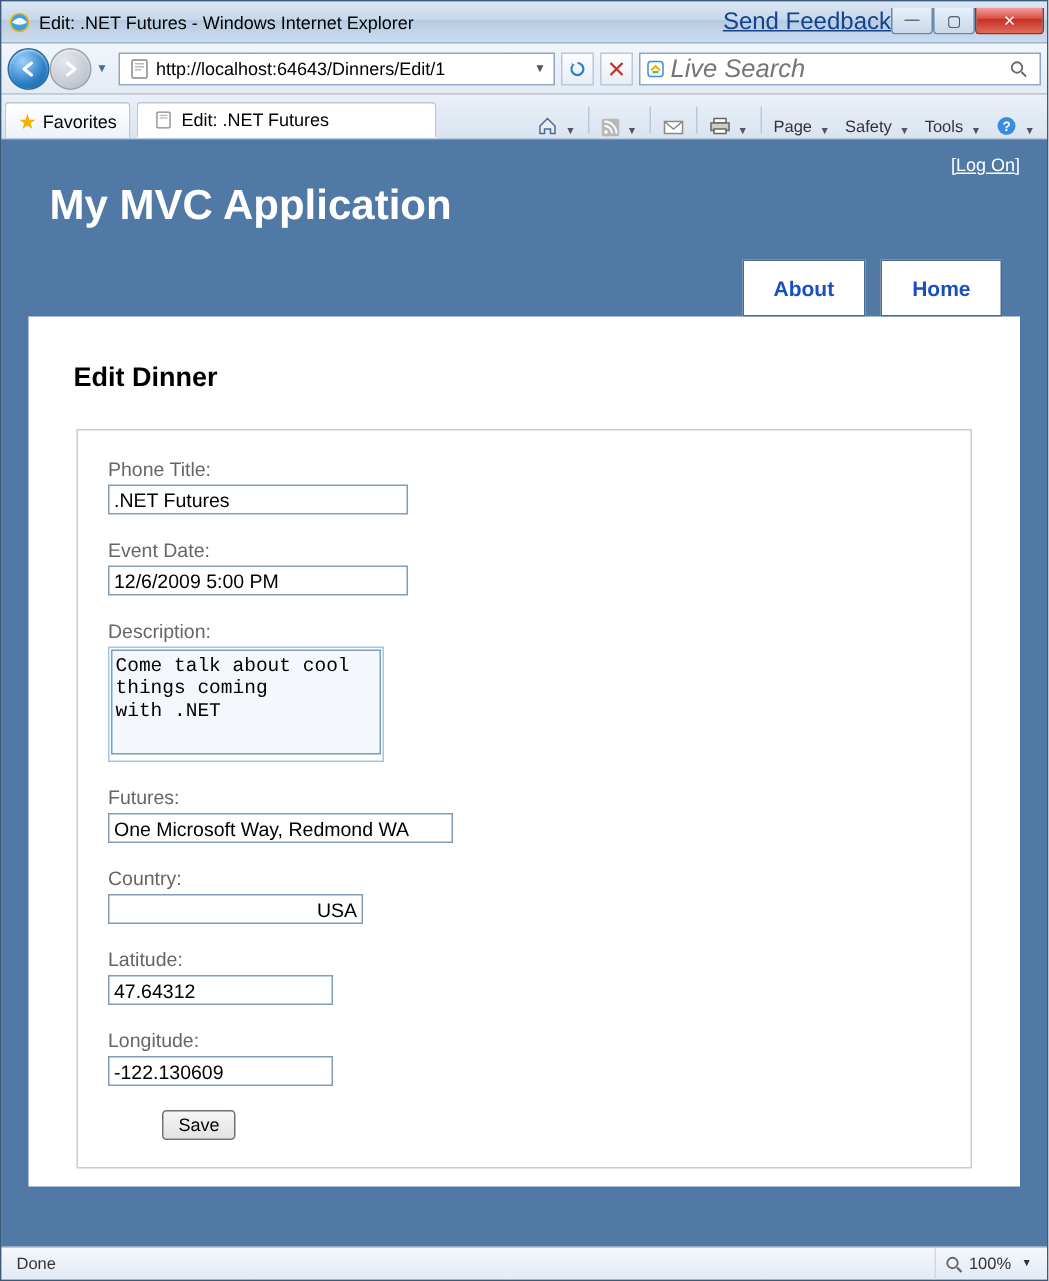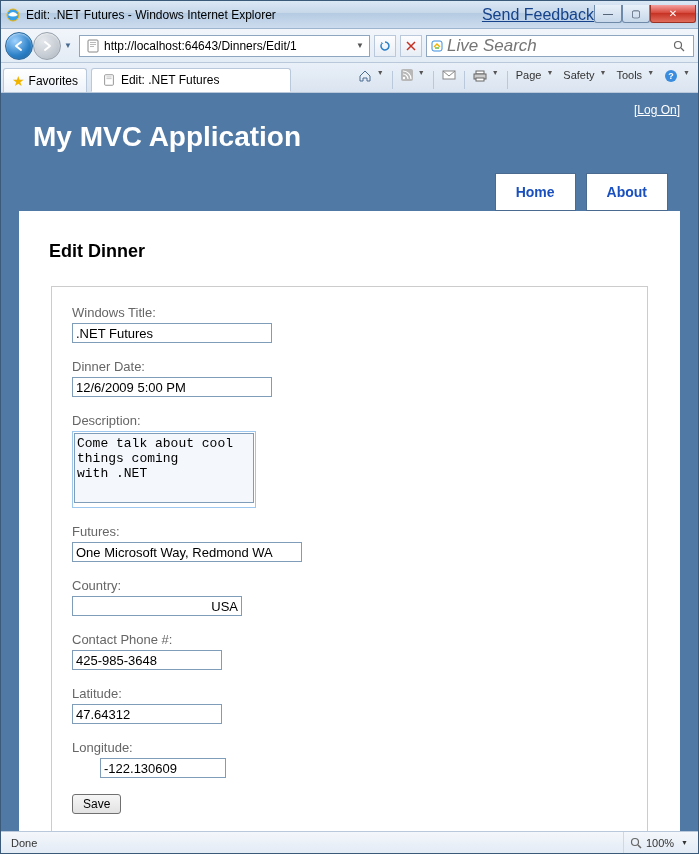--- a/index.html
+++ b/index.html
@@ -102,21 +102,21 @@
     display:flex;align-items:center;gap:4px;padding:0 8px;border-radius:3px 3px 0 0;margin-right:4px;
   }
   .favstar{color:#f0b400;font-size:14px}
   .tab{
     height:24px;border:1px solid #b9c8db;border-bottom:1px solid #fff;background:#fff;
     display:flex;align-items:center;gap:5px;padding:0 10px;border-radius:3px 3px 0 0;min-width:200px;
   }
   .tab .page-icon{width:14px;height:14px}
   .tabrow .spacer{flex:1}
   .cmdbar{display:flex;align-items:center;gap:2px;height:24px;padding-right:2px}
-  .cmdbtn{height:22px;display:flex;align-items:flex-start;gap:3px;padding:0 4px;color:#333;font-size:11px}
+  .cmdbtn{height:22px;display:flex;align-items:flex-end;gap:3px;padding:0 4px;color:#333;font-size:11px}
   .cmdbtn .dd{font-size:7px;color:#555;margin-left:2px}
   .cmdsep{width:1px;height:18px;background:#b9c8db;margin:0 2px}
   
   .content{flex:1;overflow:auto;background:#5179a5;padding:10px 8px 0 8px}
   .app{
     background:#5179a5;color:#fff;
   }
   .apptop{display:flex;justify-content:flex-end;padding:0 10px 4px 0;font-size:12px}
   .apptop a{color:#fff;text-decoration:underline}
   .apptitle{font-size:28px;font-weight:bold;color:#fff;margin:0 0 20px 24px}
@@ -135,21 +135,21 @@
   .field input[type=text]{
     width:200px;height:20px;border:1px solid #7f9db9;font-size:13px;padding:1px 3px;font-family:inherit
   }
   .field textarea{
     width:180px;height:70px;border:1px solid #7f9db9;font-family:"Courier New",monospace;font-size:13px;padding:2px;resize:none;
     background:#f4f8fd;
   }
   .textarea-wrap{border:1px solid #9ec7f0;display:inline-block;padding:1px}
   .savebtn{
     padding:2px 10px;border:1px solid #707070;background:linear-gradient(to bottom,#f6f6f6,#e2e2e2);
-    font-size:12px;border-radius:3px;cursor:pointer;
+    font-size:12px;border-radius:3px;cursor:pointer;margin-left:36px;
   }
   
   .statusbar{
     height:22px;border-top:1px solid #b9c8db;background:linear-gradient(to bottom,#f4f7fb,#e3ebf5);
     display:flex;align-items:center;font-size:11px;color:#333;padding:0 4px;gap:6px;
   }
   .statusbar .cell{display:flex;align-items:center;gap:4px;padding:0 6px;height:100%;border-left:1px solid #cdd9e8}
   .statusbar .cell:first-child{border-left:none;flex:0 0 auto}
   .statusbar .grow{flex:1}
   
@@ -304,60 +304,56 @@
     </div>
   </div>
 
   <div class="content">
     <div class="app">
       <div class="apptop">
         [ <a href="#">Log On</a> ]
       </div>
       <h1 class="apptitle">My MVC Application</h1>
       <div class="navtabs">
+        <div class="navtab">About</div>
         <div class="navtab">Home</div>
-        <div class="navtab">About</div>
       </div>
       <div class="pagebody">
         <h2>Edit Dinner</h2>
         <fieldset>
           <div class="field">
-            <label>Windows Title:</label>
+            <label>Phone Title:</label>
             <input type="text" value=".NET Futures" style="">
           </div>
           <div class="field">
-            <label>Dinner Date:</label>
+            <label>Event Date:</label>
             <input type="text" value="12/6/2009 5:00 PM" style="">
           </div>
           <div class="field">
             <label>Description:</label>
             <div class="textarea-wrap">
               <textarea id="desc-ta" style="">Come talk about cool things coming
 with .NET</textarea>
             </div>
           </div>
           <div class="field">
             <label>Futures:</label>
             <input type="text" style="width: 230px;" value="One Microsoft Way, Redmond WA">
           </div>
           <div class="field">
             <label>Country:</label>
             <input type="text" style="width: 170px; text-align: right;" value="USA">
           </div>
           <div class="field">
-            <label>Contact Phone #:</label>
-            <input type="text" style="width: 150px;" value="425-985-3648">
-          </div>
-          <div class="field">
             <label>Latitude:</label>
             <input type="text" style="width: 150px;" value="47.64312">
           </div>
           <div class="field">
             <label>Longitude:</label>
-            <input type="text" style="width: 126px; margin-left: 28px;" value="-122.130609">
+            <input type="text" style="width: 150px;" value="-122.130609">
           </div>
           <button class="savebtn">Save</button>
         </fieldset>
       </div>
     </div>
   </div>
 
   <div class="statusbar">
     <div class="cell">Done</div>
     <div class="grow"></div>

